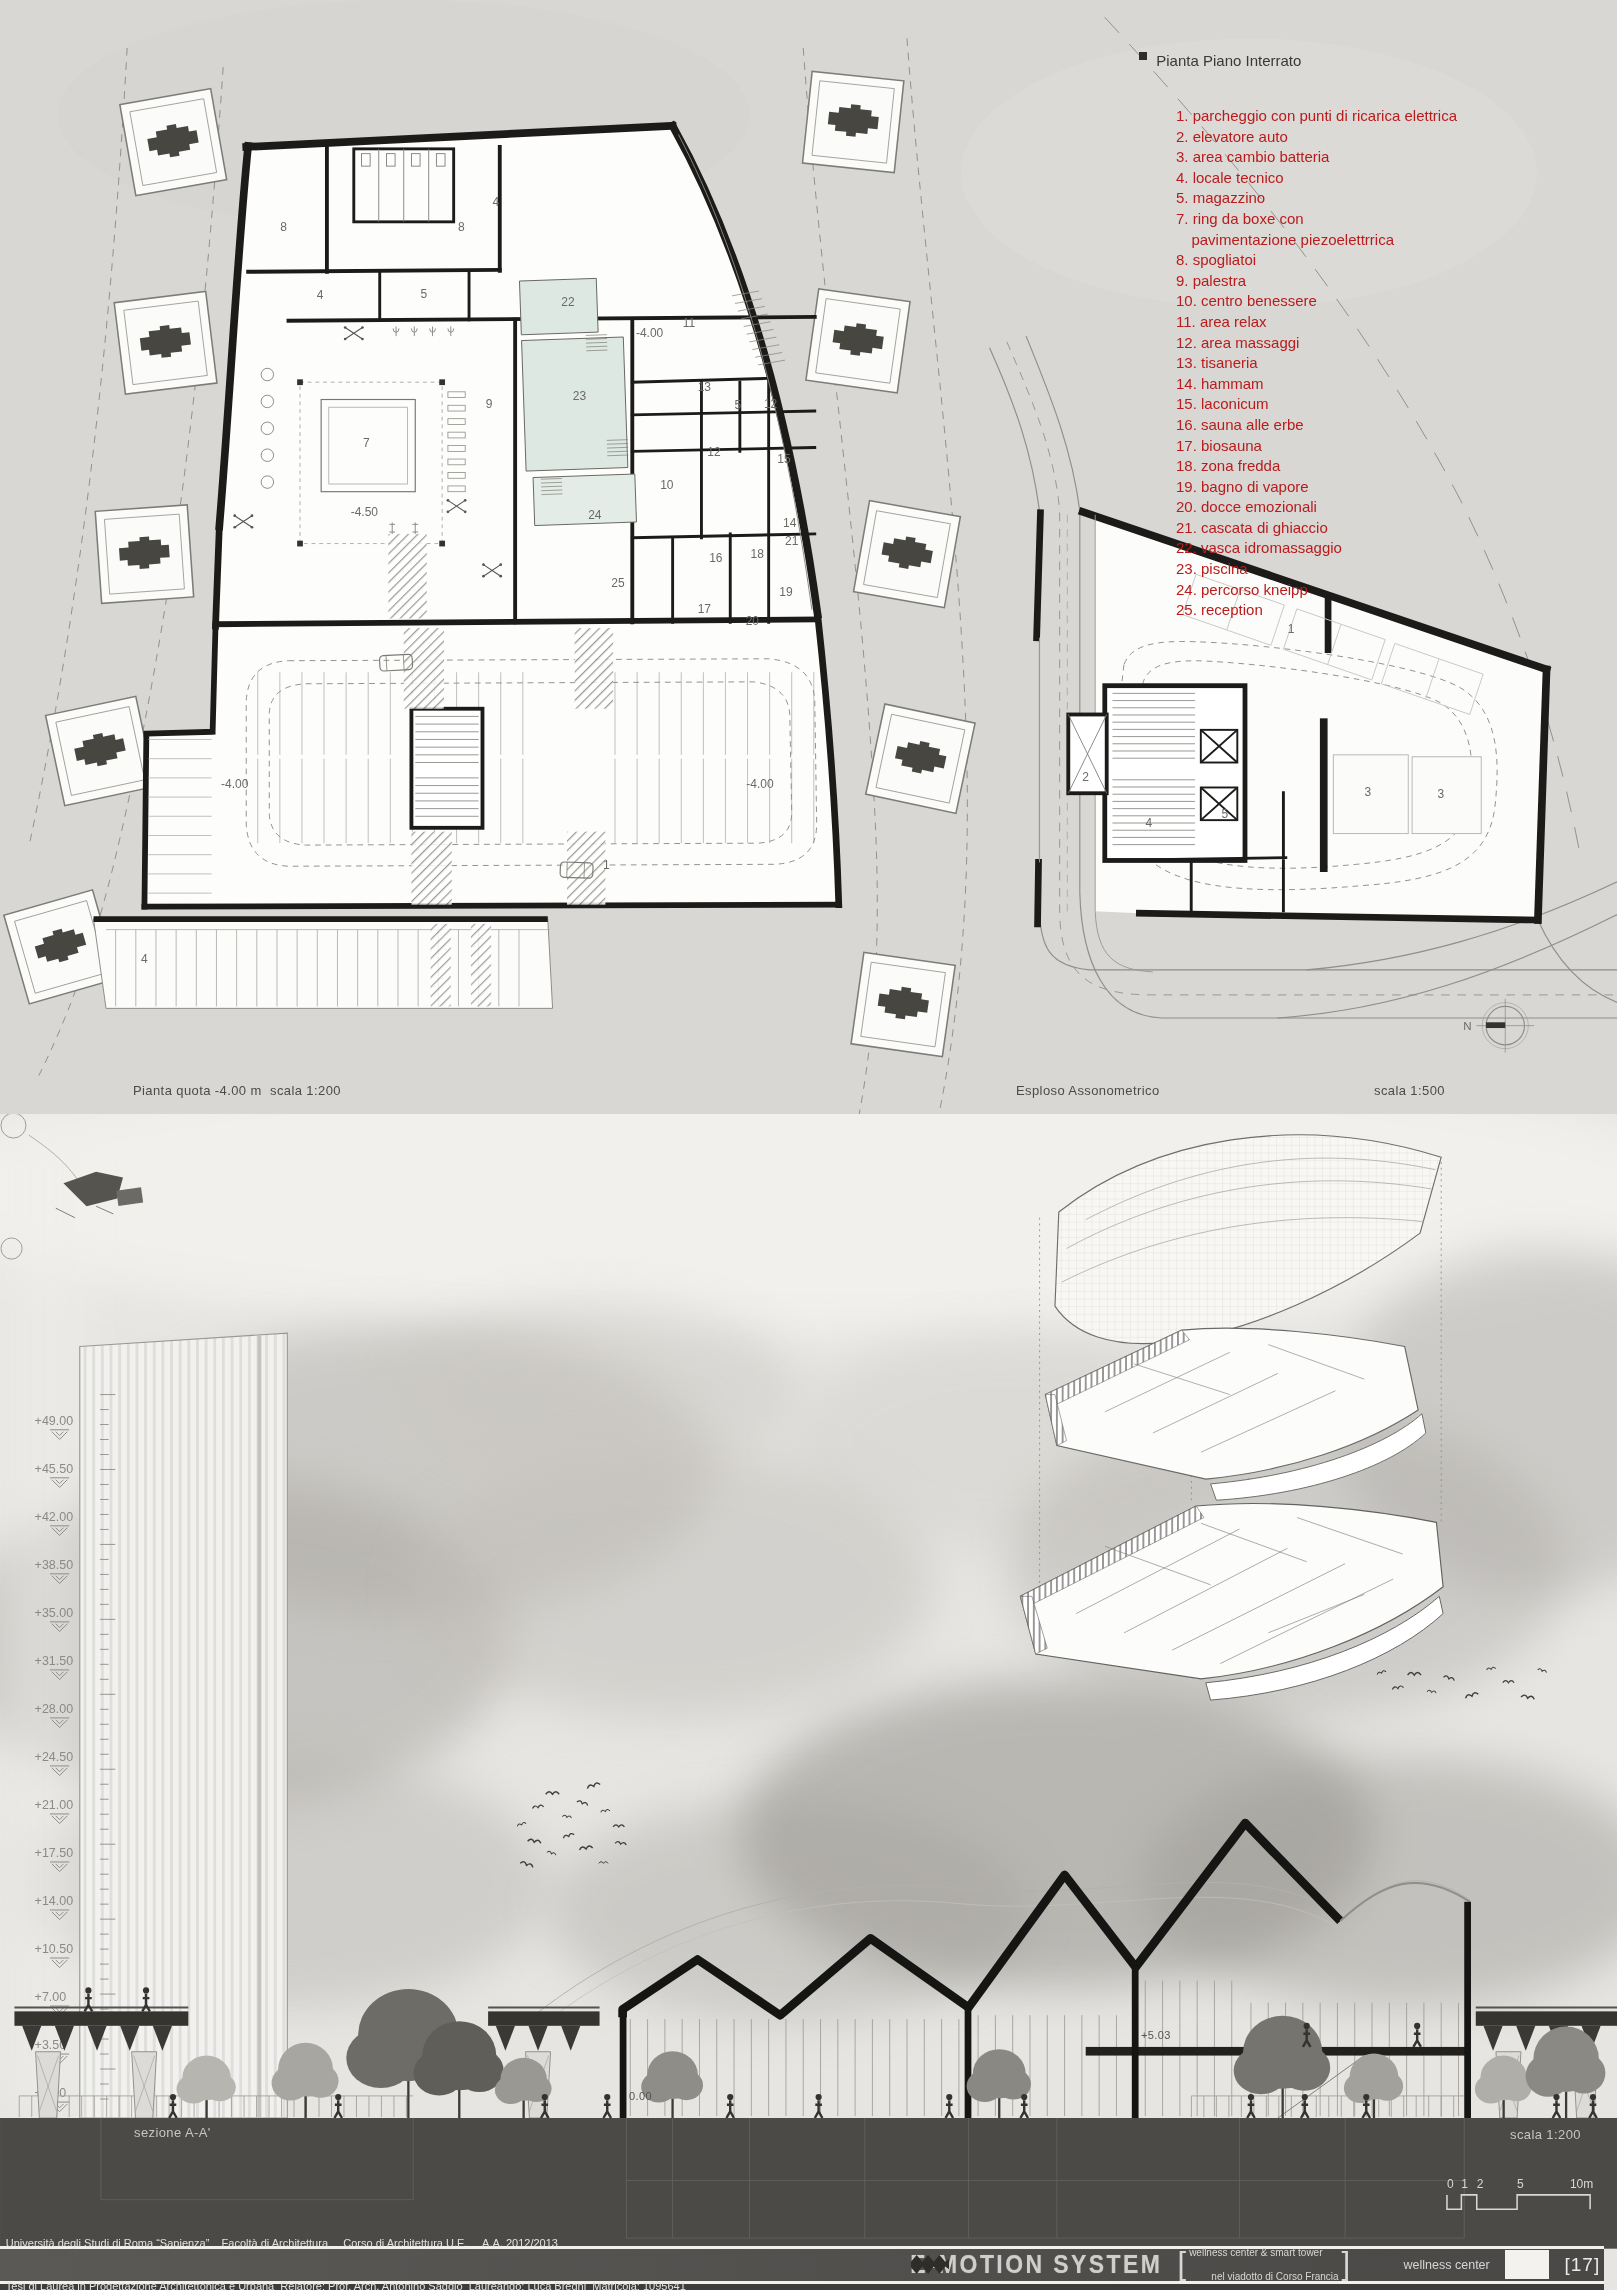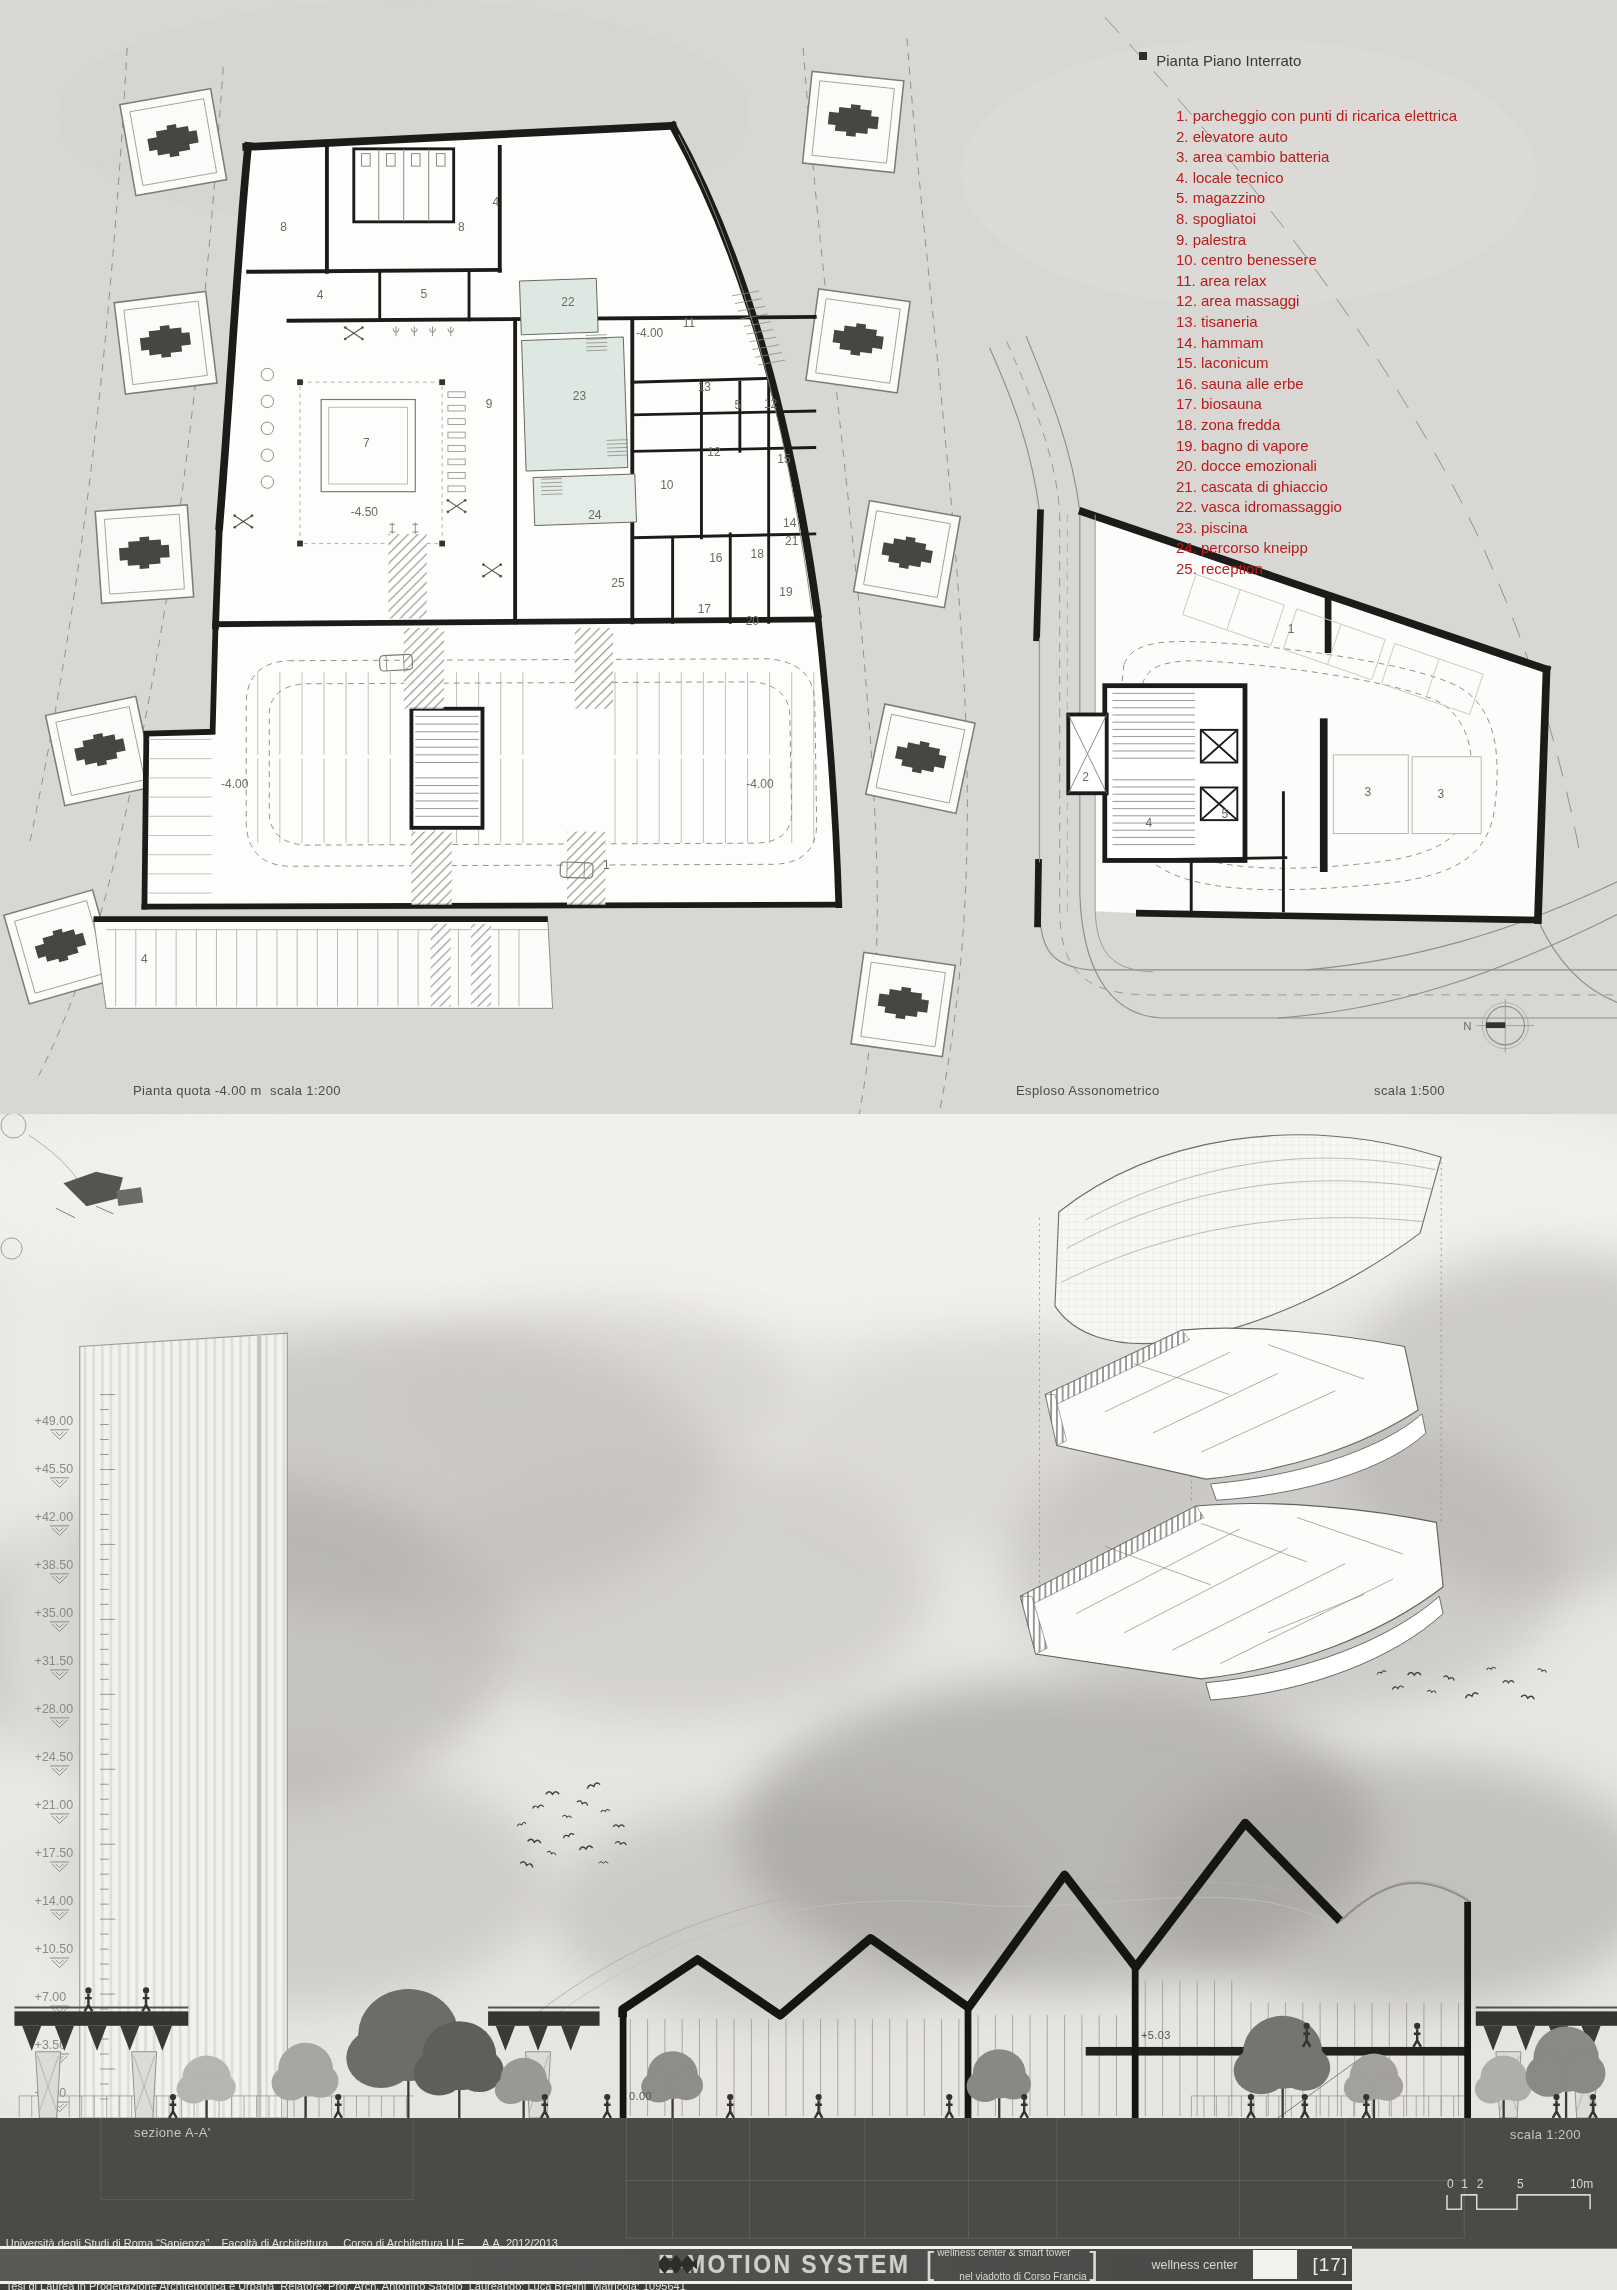--- a/index.html
+++ b/index.html
@@ -10,21 +10,21 @@
   #sv2{top:1114px;}
   .cap{position:absolute;font-size:13px;color:#4c4b47;letter-spacing:0.4px;white-space:pre;}
   .cap.light{color:#c7c6c2;}
   .cap.lvl{font-size:11px;color:#55544f;}
   #legend{position:absolute;left:1139px;top:52px;width:403px;}
   #legend .ttl{display:flex;gap:9.6px;font-size:15px;color:#3a3936;}
   #legend .sq{width:7.7px;height:7.7px;background:#2e2d29;flex:0 0 auto;}
   #legend .items{margin-top:37px;padding-left:37px;}
   #legend .it{font-size:15px;line-height:20.6px;color:#b91c1c;white-space:pre;}
   #legend .it .l2{display:block;padding-left:15.4px;}
-  #footer{position:absolute;left:0;top:2246px;width:1352px;height:44px;}
+  #footer{position:absolute;left:0;top:2246px;width:1604px;height:44px;}
   #footer .wl{height:2.9px;background:#f1f0ed;}
   #footer .bar{position:relative;height:32px;background:linear-gradient(90deg,#5a5956,#494846);
                display:flex;align-items:center;}
   #footer .bot{height:6.7px;background:#3e3d3a;}
   #ftleft{padding-left:5.8px;font-size:11px;line-height:14.4px;color:#e3e2de;white-space:pre;}
   #ftright{position:absolute;right:3.8px;top:0;height:32px;display:flex;align-items:center;gap:15.4px;}
   #logo{font-size:23px;font-weight:bold;letter-spacing:2.4px;color:#cfcecb;
         transform:scaleY(1.12);text-shadow:0 0 1px #8a8986;}
   .brk{display:flex;align-items:center;}
   .brk .b{font-size:31px;font-weight:300;color:#d8d7d3;line-height:.8;}
@@ -911,20 +911,21 @@
   <div class="ttl">
     <span class="sq"></span>
     <span>Pianta Piano Interrato</span>
   </div>
   <div class="items" id="legend-items">
         <div class="it">1. parcheggio con punti di ricarica elettrica</div>
         <div class="it">2. elevatore auto</div>
         <div class="it">3. area cambio batteria</div>
         <div class="it">4. locale tecnico</div>
         <div class="it">5. magazzino</div>
+        <div class="it">7. ring da boxe con<span class="l2">pavimentazione piezoelettrrica</span></div>
         <div class="it">8. spogliatoi</div>
         <div class="it">9. palestra</div>
         <div class="it">10. centro benessere</div>
         <div class="it">11. area relax</div>
         <div class="it">12. area massaggi</div>
         <div class="it">13. tisaneria</div>
         <div class="it">14. hammam</div>
         <div class="it">15. laconicum</div>
         <div class="it">16. sauna alle erbe</div>
         <div class="it">17. biosauna</div>

